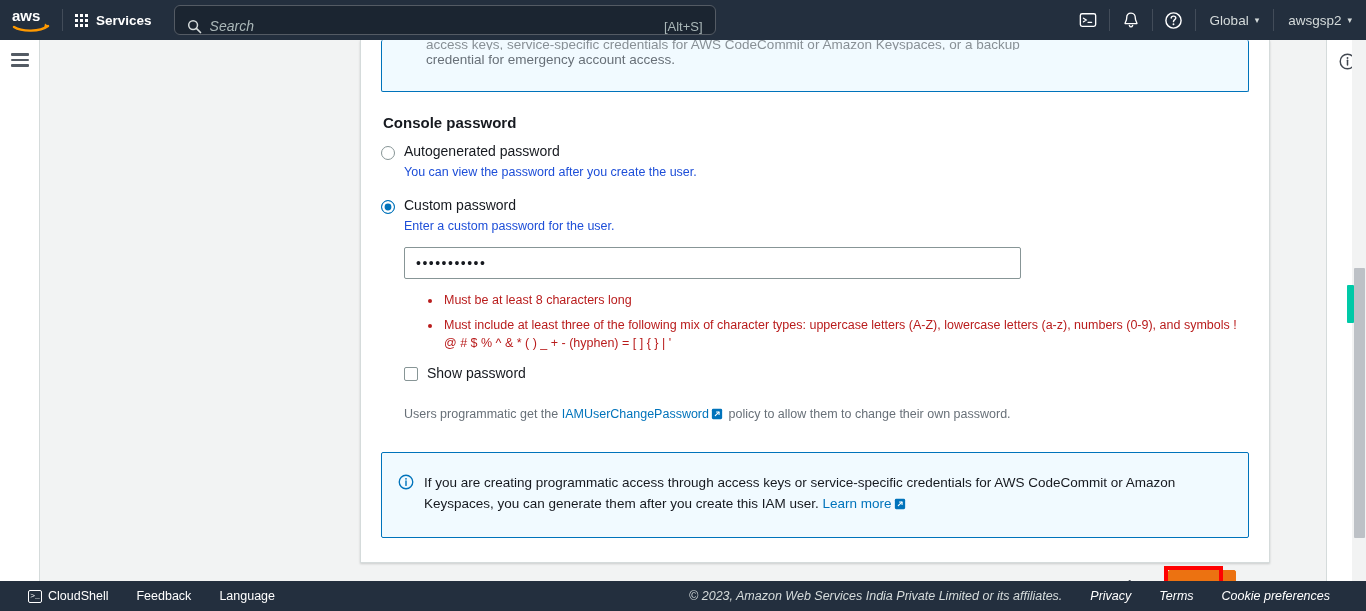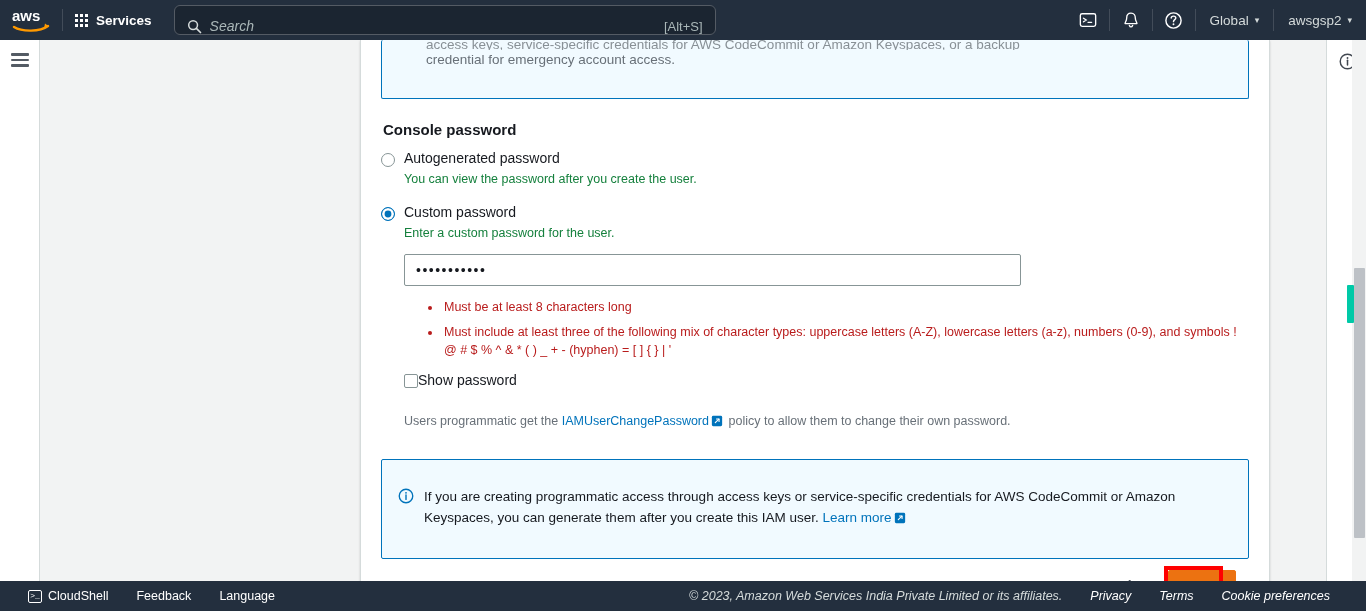--- a/index.html
+++ b/index.html
@@ -109,21 +109,21 @@
   
   .card {
     position: absolute; left: 320px; top: 0;
     width: 910px; background: #fff;
     border: 1px solid #d5dbdb; border-top: none;
     box-shadow: 0 1px 2px rgba(0,0,0,.16);
     padding: 0 20px 24px 20px;
   }
   .alert {
     background: #f1faff; border: 1px solid #0073bb;
-    border-radius: 2px; padding: 27px 16px;
+    border-radius: 2px; padding: 20px 16px;
     display: flex; gap: 10px; font-size: 13.5px;
     color: #16191f; line-height: 1.55;
   }
   .alert-top {
     margin-top: 0; padding-top: 0; border-top: none;
     min-height: 46px; position: relative; overflow: hidden;
   }
   .alert-top-inner { padding-left: 28px; color: #687078; }
   .alert-top .clip-line {
     color: #889096; white-space: nowrap; overflow: hidden;
@@ -140,37 +140,37 @@
     width: 14px; height: 14px; border-radius: 50%;
     border: 1.6px solid #879596; background: #fff;
     margin-top: 3px; flex-shrink: 0; cursor: pointer;
   }
   .radio.on {
     border-color: #0073bb; background: #0073bb;
     box-shadow: inset 0 0 0 2.6px #fff;
   }
   .opt-label { font-size: 14px; color: #16191f; cursor: pointer; }
   .opt-hint {
-    font-size: 12.5px; color: #15803d;
+    font-size: 12.5px; color: #1d4ed8;
     margin: 1px 0 0 23px;
   }
   .custom-block { margin: 14px 0 0 23px; }
   .pwd-input {
     width: 617px; height: 32px;
     border: 1px solid #879596; border-radius: 2px;
     padding: 0 11px; font-size: 14px; color: #16191f;
     font-family: "Liberation Sans", sans-serif;
     letter-spacing: 1.5px; outline: none;
   }
   .rules {
     margin: 12px 0 0 38px; font-size: 12.5px;
     color: #b91c1c; line-height: 1.5;
   }
   .rules li { margin-bottom: 6px; padding-left: 2px; }
-  .cb-row { display: flex; align-items: flex-start; }
+  .cb-row { display: flex; gap: 9px; align-items: flex-start; }
   .cb-row.pwd-show { margin: 12px 0 0 0; }
   .checkbox {
     width: 14px; height: 14px; border: 1.6px solid #879596;
     border-radius: 2px; background: #fff;
     margin-top: 2px; flex-shrink: 0; cursor: pointer;
   }
   .cb-label { font-size: 14px; color: #16191f; cursor: pointer; }
   .force-block { margin-top: 24px; }
   .force-hint {
     font-size: 12.5px; color: #687078;

